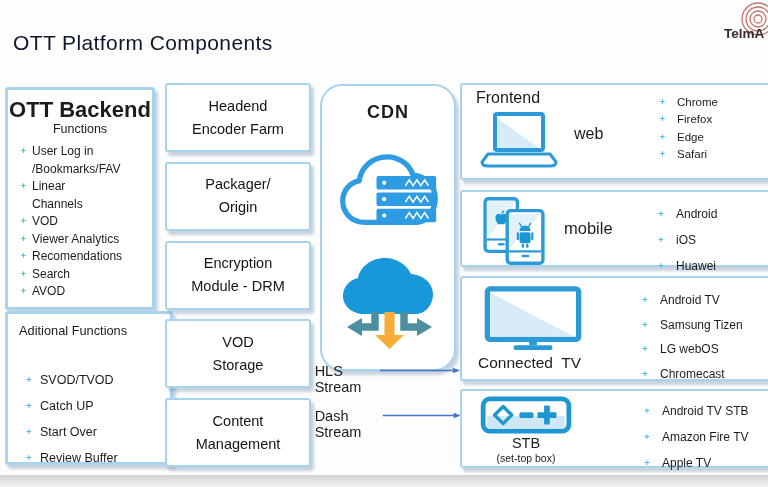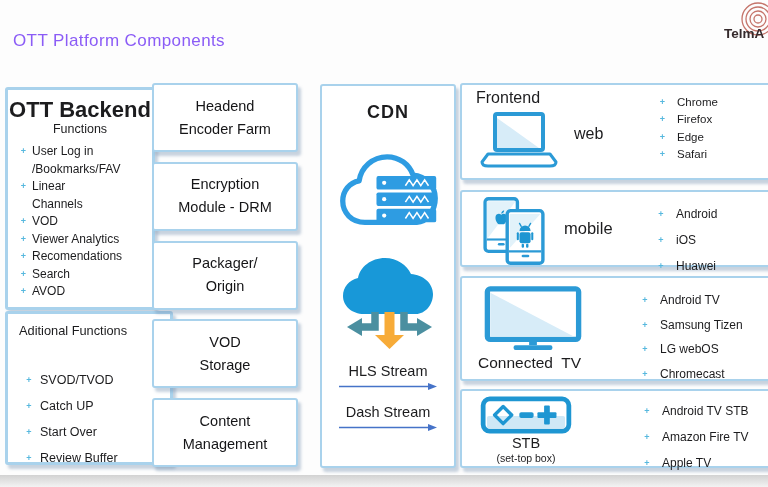--- a/index.html
+++ b/index.html
@@ -10,49 +10,49 @@
   .abs{position:absolute;}
   .preline{white-space:pre-line;}
   
   .box{
     position:absolute;background:#fff;box-sizing:border-box;
     border:2px solid #a9d2ec;border-radius:3px;
     box-shadow:3px 4px 3px rgba(110,140,170,.38);
   }
   .box-thick{border-width:3px;}
   
-  .page-title{left:13px;top:31px;font-size:17px;letter-spacing:.4px;color:#8b5cf6;font-weight:500;}
+  .page-title{left:13px;top:31px;font-size:21px;letter-spacing:.4px;color:#0f172a;font-weight:500;}
   
   .brand-text{left:724px;top:26px;font-size:13.5px;font-weight:600;color:#352a2c;}
   
   .row{display:flex;align-items:flex-start;}
   .plus{color:#56b8de;font-weight:700;flex:none;text-align:center;}
   
   .backend-title{left:0;right:0;top:7px;text-align:center;font-size:22px;font-weight:700;}
   .backend-sub{left:0;right:0;top:32px;text-align:center;font-size:12.5px;font-weight:500;}
   .backend-list{left:7px;top:53px;right:2px;font-size:12px;line-height:17.5px;}
   .backend-list .plus{width:17px;font-size:9px;line-height:17.5px;}
   
   .additional-title{left:11px;top:9px;font-size:12.8px;font-weight:500;}
   .additional-list{left:10px;top:53px;right:2px;font-size:12.5px;}
   .additional-list .row{height:26px;align-items:center;}
   .additional-list .plus{width:22px;font-size:9px;}
   
-  .pipeline-col{position:absolute;left:152px;top:83px;width:146px;height:384px;
+  .pipeline-col{position:absolute;left:165px;top:83px;width:146px;height:384px;
     display:flex;flex-direction:column;justify-content:space-between;border-radius:29px;}
   .pipeline-box{
     position:relative;height:69px;background:#fff;box-sizing:border-box;
     border:2px solid #a9d2ec;border-radius:3px;box-shadow:3px 4px 3px rgba(110,140,170,.38);
     display:flex;align-items:center;justify-content:center;text-align:center;
     font-size:14.5px;font-weight:500;line-height:23px;color:#151517;
   }
   
   .cdn-title{left:0;right:0;top:16px;text-align:center;font-size:18px;font-weight:600;letter-spacing:1px;}
   .streams{left:0;right:0;top:277px;display:flex;flex-direction:column;align-items:center;gap:13px;position:absolute;}
-  .stream{display:flex;flex-direction:column;align-items:center;}
+  .stream{display:flex;flex-direction:row;align-items:flex-start;}
   .stream-label{font-size:14.5px;font-weight:500;}
   
   .fe-title{left:14px;top:4px;font-size:16px;font-weight:500;}
   .group-label{font-size:16px;font-weight:500;}
   .r-list{position:absolute;}
   .r-list .plus{font-size:9px;}
   .list-web{left:186px;top:8px;font-size:11.5px;}
   .list-web .row{height:17.5px;align-items:center;}
   .list-web .plus{width:29px;}
   .list-mobile{left:184px;top:9px;font-size:12px;}
@@ -156,41 +156,41 @@
   </div>
 
   <div class="pipeline-col">
 
       <div class="pipeline-box">
         <span class="preline">Headend
 Encoder Farm</span>
       </div>
 
       <div class="pipeline-box">
+        <span class="preline">Packager/
+Origin</span>
+      </div>
+
+      <div class="pipeline-box">
         <span class="preline">Encryption
 Module - DRM</span>
       </div>
 
       <div class="pipeline-box">
-        <span class="preline">Packager/
-Origin</span>
-      </div>
-
-      <div class="pipeline-box">
         <span class="preline">VOD
 Storage</span>
       </div>
 
       <div class="pipeline-box">
         <span class="preline">Content
 Management</span>
       </div>
     </div>
 
-  <div class="box" style="left:320px;top:84px;width:136px;height:384px;">
+  <div class="box" style="left:320px;top:84px;width:136px;height:287px;border-radius:22px;">
     <div class="abs cdn-title">CDN</div>
 
     <svg class="abs" style="left:14px;top:58px;" width="106" height="94" viewBox="0 0 110 95">
       <path d="M30 80 C 16 80 7 70 7 58 C 7 47 14 39 24 37 C 26 23 38 12 53 12 C 66 12 76 20 80 31 C 93 32 103 42 103 55 C 103 68 94 80 84 80 Z" fill="#ffffff" stroke="#2e9ce2" stroke-width="5.5" stroke-linejoin="round"></path>
       <g>
         <rect x="42" y="32" width="62" height="14" rx="2" fill="#2e9ce2"></rect>
         <circle cx="50" cy="39" r="2.2" fill="#fff"></circle>
         <polyline points="72,42 76,36 80,42 84,36 88,42 92,36 96,42" fill="none" stroke="#fff" stroke-width="1.6"></polyline>
         <rect x="42" y="49" width="62" height="14" rx="2" fill="#2e9ce2"></rect>
         <circle cx="50" cy="56" r="2.2" fill="#fff"></circle>

